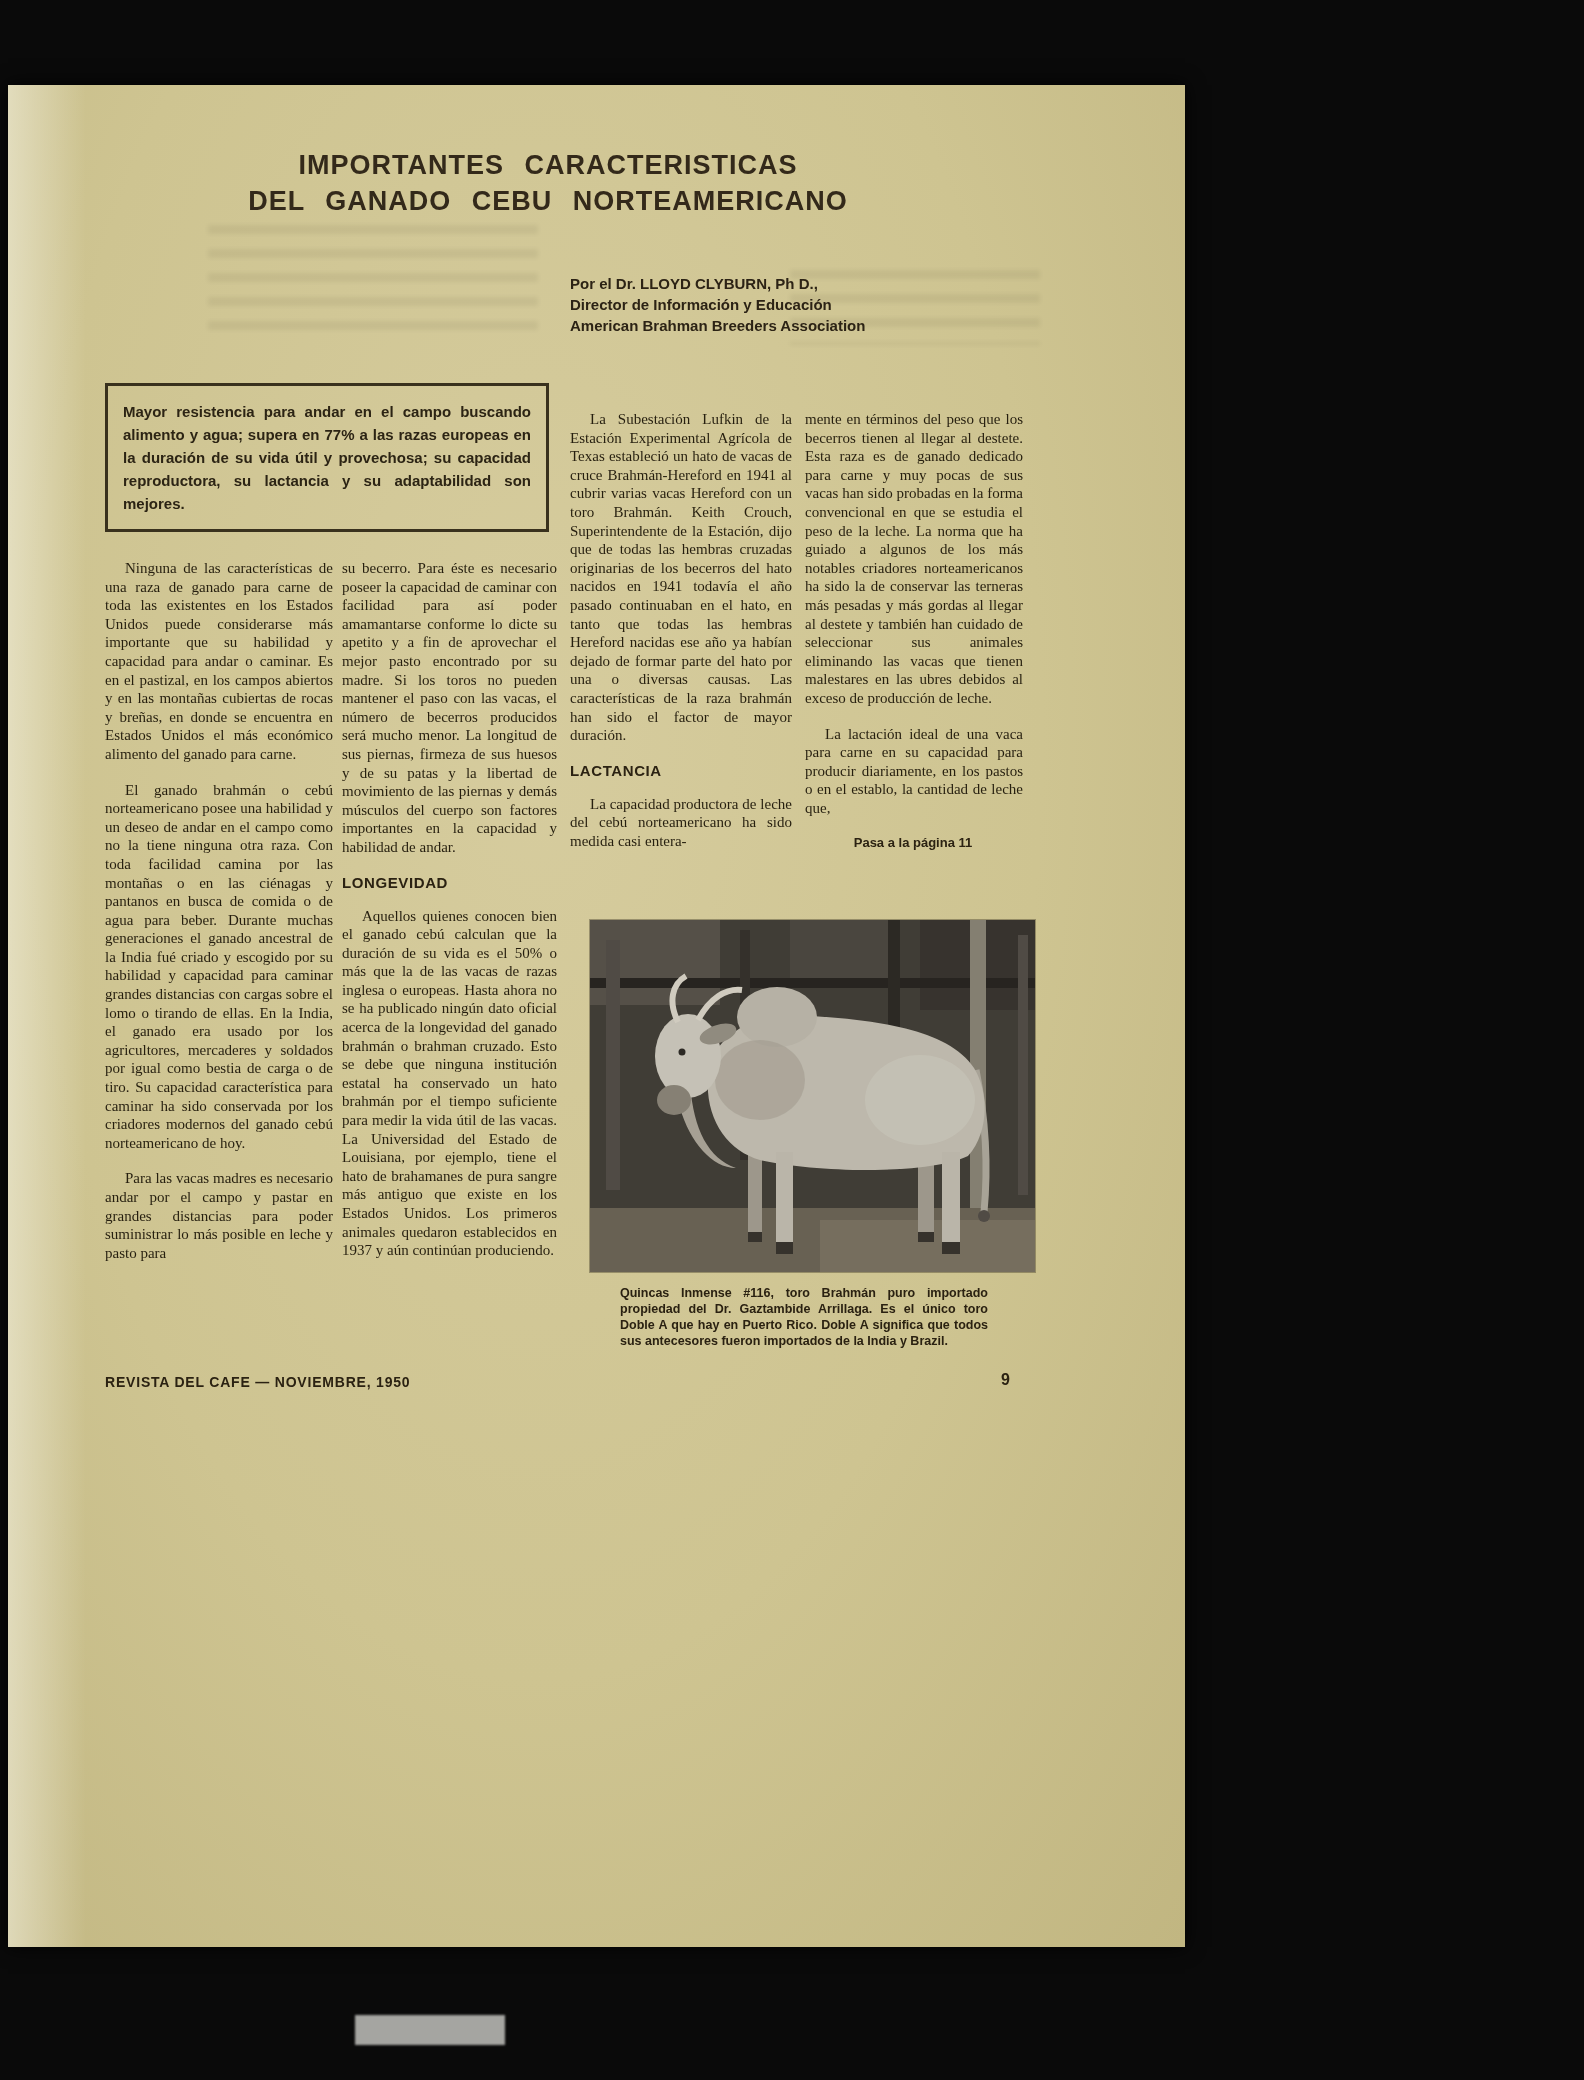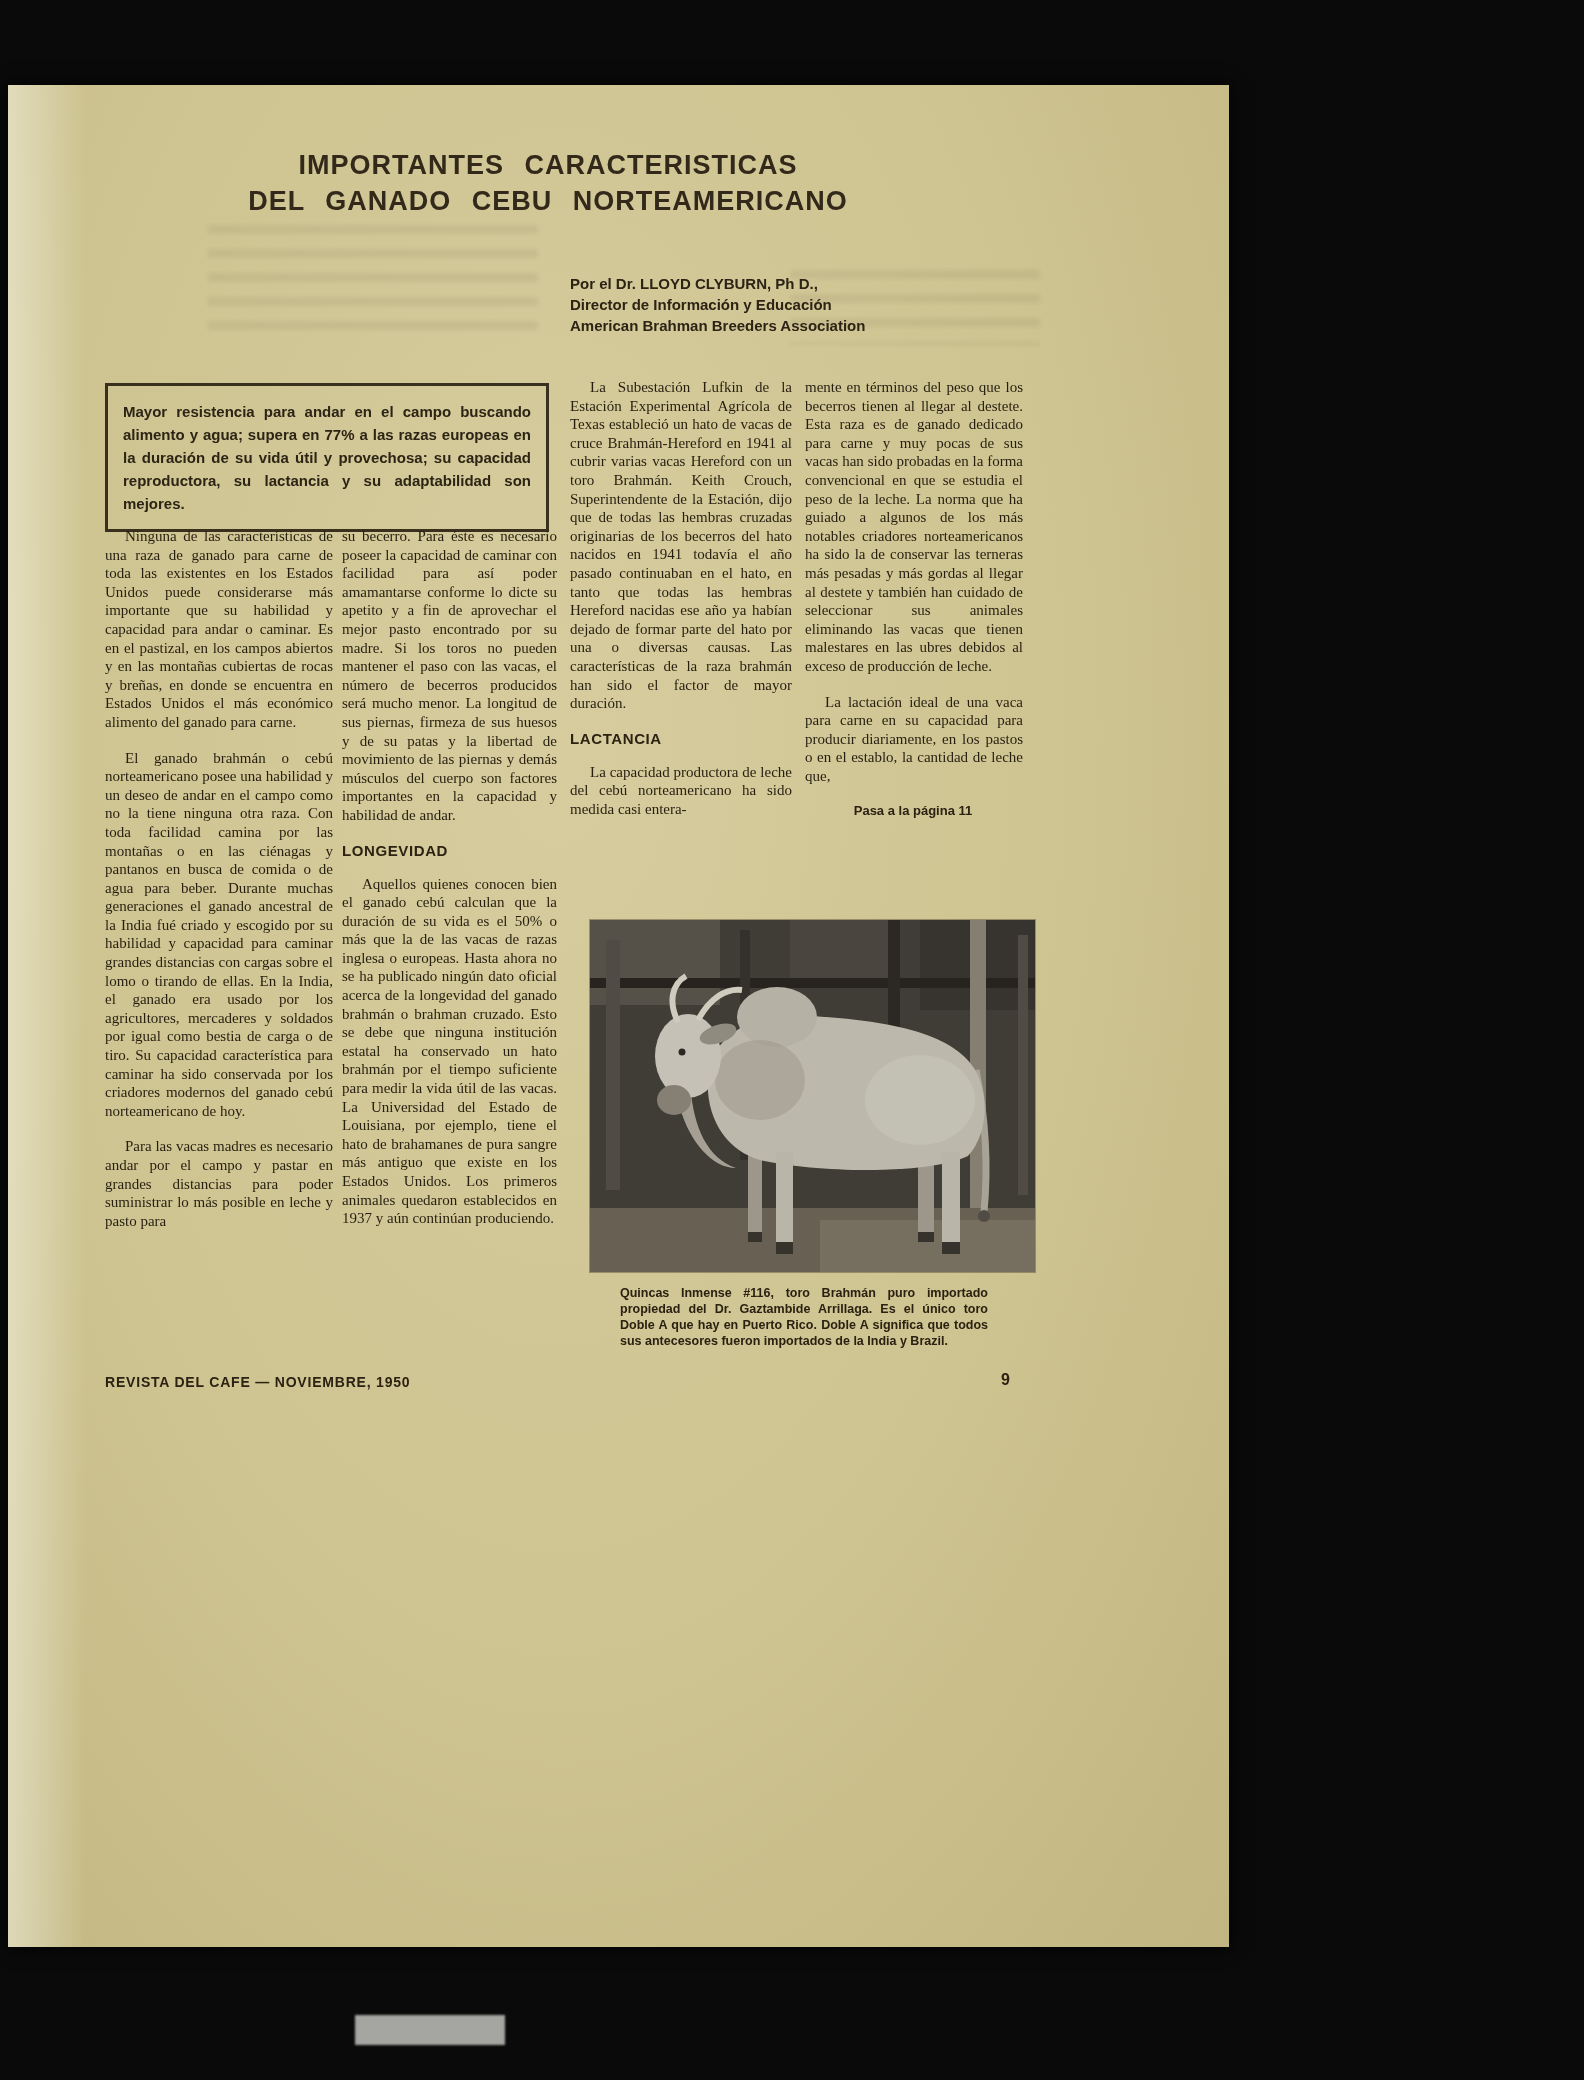--- a/index.html
+++ b/index.html
@@ -7,21 +7,20 @@
     width:1584px;height:2080px;
     background:#0a0a0a;
     position:relative;
     overflow:hidden;
     font-family:"Liberation Serif", serif;
   }
   .page{
     position:absolute;left:8px;top:85px;width:1177px;height:1862px;
     background:radial-gradient(ellipse at 45% 35%, #d6cc9e 0%, #cec491 55%, #c1b681 100%);
     box-shadow:0 0 18px rgba(0,0,0,0.9);
-    padding-left:44px;
   }
   .page-edge{
     position:absolute;left:0;top:0;width:78px;height:100%;
     background:linear-gradient(90deg, rgba(255,255,248,0.45), rgba(255,255,248,0));
     pointer-events:none;
   }
   .ghost{
     position:absolute;opacity:0.07;filter:blur(2px);
     background:repeating-linear-gradient(180deg,#35321f 0 9px, transparent 9px 24px);
     pointer-events:none;
@@ -44,20 +43,21 @@
     padding:14px 15px;
     color:#2c2414;
     font:bold 15px/23px "Liberation Sans", sans-serif;
     text-align:justify;
   }
   .col{
     position:absolute;
     color:#261f0f;
     font:400 15px/18.6px "Liberation Serif", serif;
     text-align:justify;
+    margin-top:32px;
   }
   .col p{margin:0 0 17px 0;}
   .col p.ind{text-indent:20px;}
   .col h3{
     margin:2px 0 15px 0;
     color:#2b2212;
     font:bold 15px/18px "Liberation Sans", sans-serif;
     letter-spacing:0.6px;
   }
   .col1{left:97px;top:442px;width:228px;font-family:Liberation Serif, serif;}

